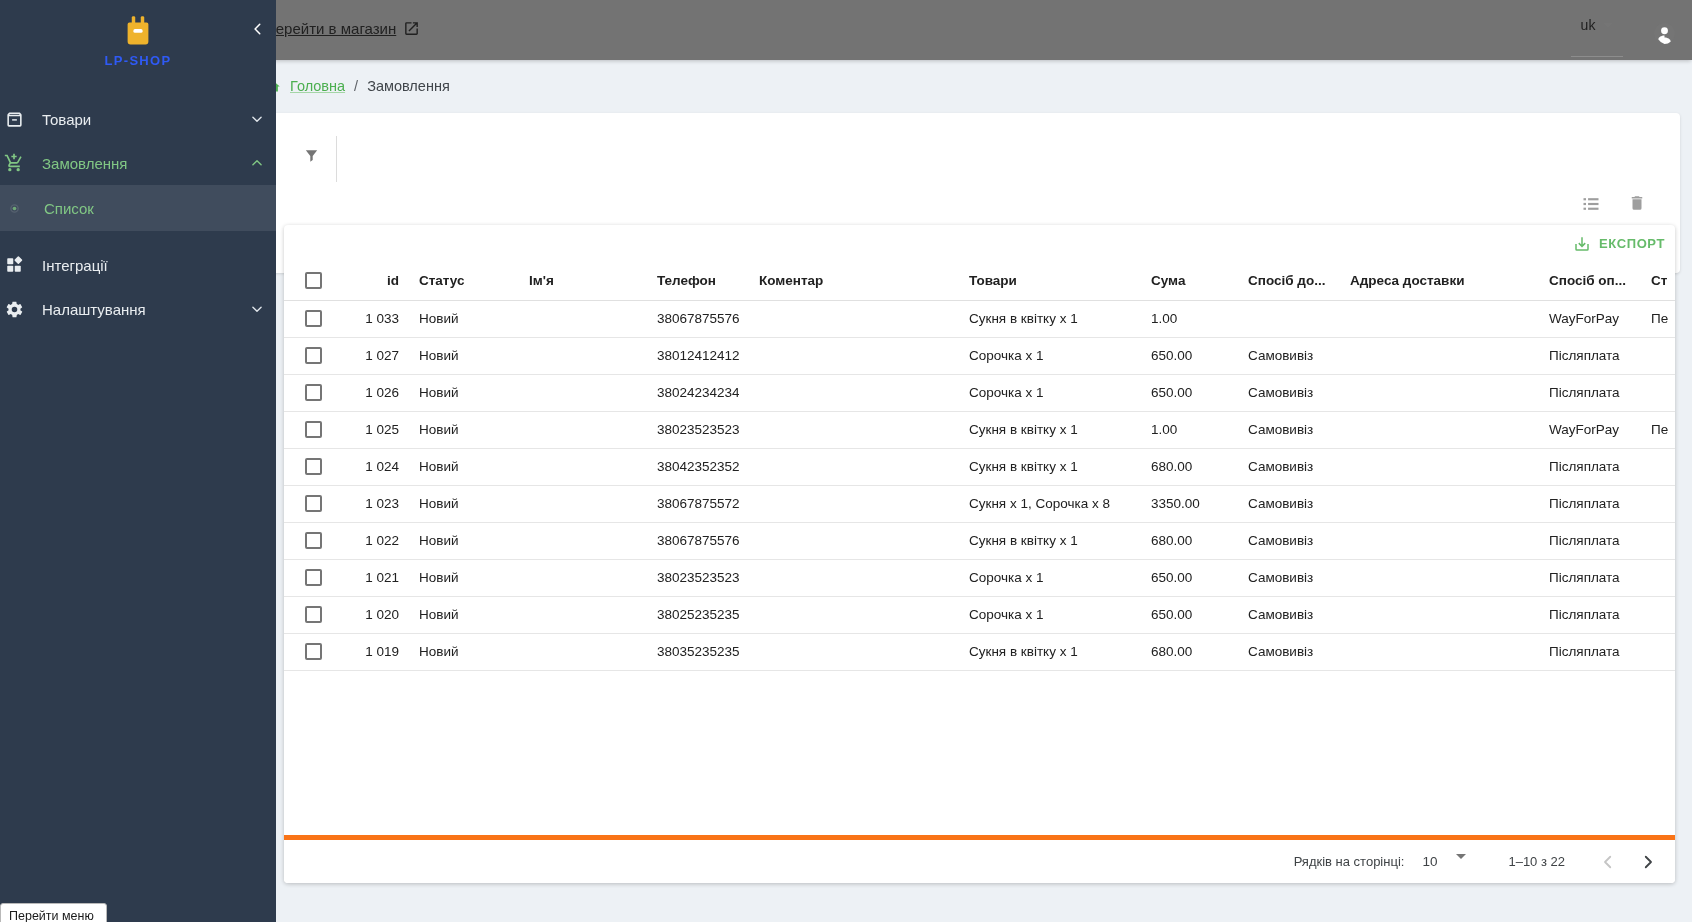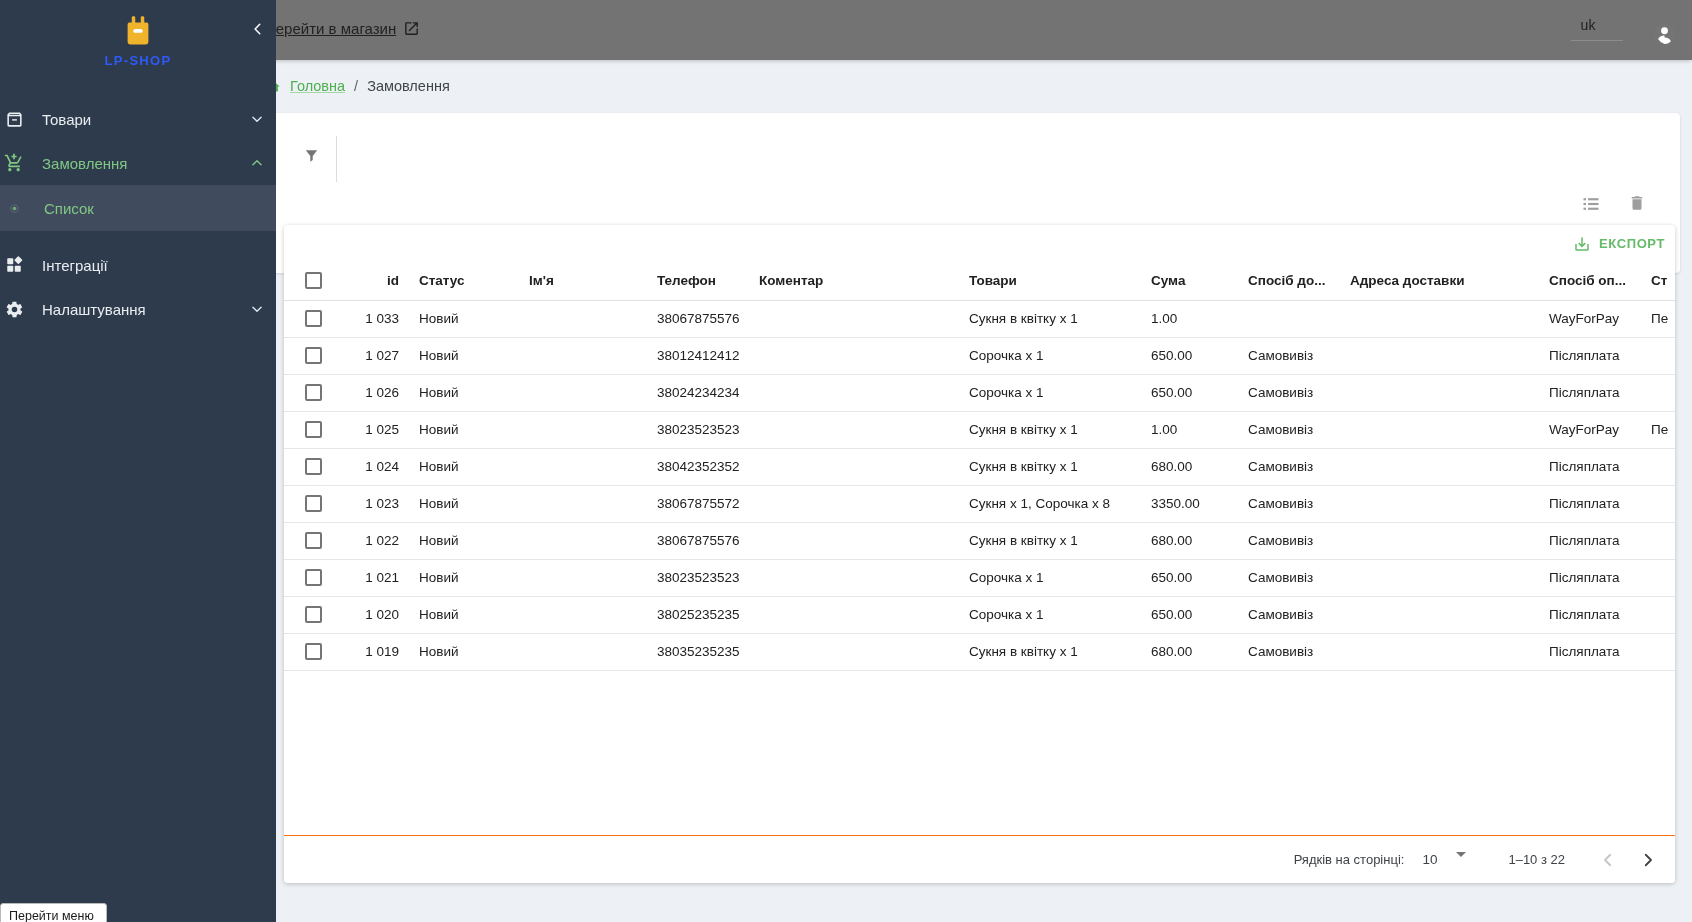--- a/index.html
+++ b/index.html
@@ -27,21 +27,21 @@
   .nav-sub .nav-label { margin-left:24px; }
   .nav-gap { height:12px; }
   
   .topbar {
     position:absolute; left:230px; top:0; width:1462px; height:60px;
     background:#737373; z-index:6; box-shadow:0 2px 4px -1px rgba(0,0,0,.22);
   }
   .store-link { position:absolute; left:35px; top:20px; display:flex; align-items:center; gap:7px;
     font-size:15px; color:#212121; text-decoration:underline; cursor:pointer; }
   .lang { position:absolute; right:69px; top:17px; width:52px; display:flex; align-items:center; justify-content:center; gap:8px;
-    padding-bottom:7px; border-bottom:1px solid #8d8d8d; font-size:14px; color:#212121; cursor:pointer; }
+    padding-bottom:23px; border-bottom:1px solid #8d8d8d; font-size:14px; color:#212121; cursor:pointer; }
   .avatar { position:absolute; right:15px; top:21px; width:25px; height:25px; cursor:pointer; }
   
   .breadcrumb { position:absolute; left:266px; top:78px; display:flex; align-items:center; gap:9px; font-size:14.5px; z-index:2; }
   .crumb-home { display:flex; align-items:center; }
   .crumb-link { color:#4caf50; text-decoration:underline; text-decoration-color:#a5d6a7; cursor:pointer; }
   .crumb-sep { color:#5f6368; }
   .crumb-current { color:#41464b; }
   
   .toolbar-card { position:absolute; left:248px; top:113px; width:1432px; height:160px;
     background:#fff; border-radius:4px; box-shadow:0 1px 3px rgba(0,0,0,.13); z-index:1; }
@@ -61,21 +61,21 @@
   th, td { padding:0 0 0 20px; text-align:left; white-space:nowrap; overflow:hidden; vertical-align:middle; }
   thead tr { height:38px; }
   tbody tr { height:37px; }
   thead th { font-weight:bold; font-size:13.5px; border-bottom:1px solid #e0e0e0; }
   tbody td { border-bottom:1px solid #e6e6e6; }
   th.c-check, td.c-check { padding:0; }
   th.c-id, td.c-id { text-align:right; padding:0; }
   th.c-paystatus, td.c-paystatus { padding-left:16px; }
   .checkbox { display:inline-block; width:17px; height:17px; border:2px solid #757575; border-radius:2px; margin-left:21px; margin-top:2px; cursor:pointer; background:#fff; }
   
-  .pagination { position:absolute; left:0; bottom:0; width:100%; height:48px; border-top:1px solid #f97316;
+  .pagination { position:absolute; left:0; bottom:0; width:100%; height:48px; border-top:5px solid #f97316;
     display:flex; align-items:center; justify-content:flex-end; padding-right:18px; font-size:13px; color:#3f4346; background:#fff; }
   .rpp-value { margin-left:18px; display:flex; align-items:flex-start; gap:19px; cursor:pointer; font-size:13.5px; }
   .caret-down { width:0; height:0; border-left:5px solid transparent; border-right:5px solid transparent; border-top:5px solid #757575; }
   .page-range { margin-left:42px; }
   .page-prev { margin-left:34px; display:flex; cursor:default; }
   .page-next { margin-left:22px; display:flex; cursor:pointer; }
   
   .menu-tooltip { position:absolute; left:0; top:903px; z-index:20; background:#fff; border:1px solid #b9b9b9;
     border-radius:3px 3px 0 0; padding:5px 12px 8px 8px; font-size:12.5px; color:#1a1a1a; white-space:nowrap; }
 </style>

